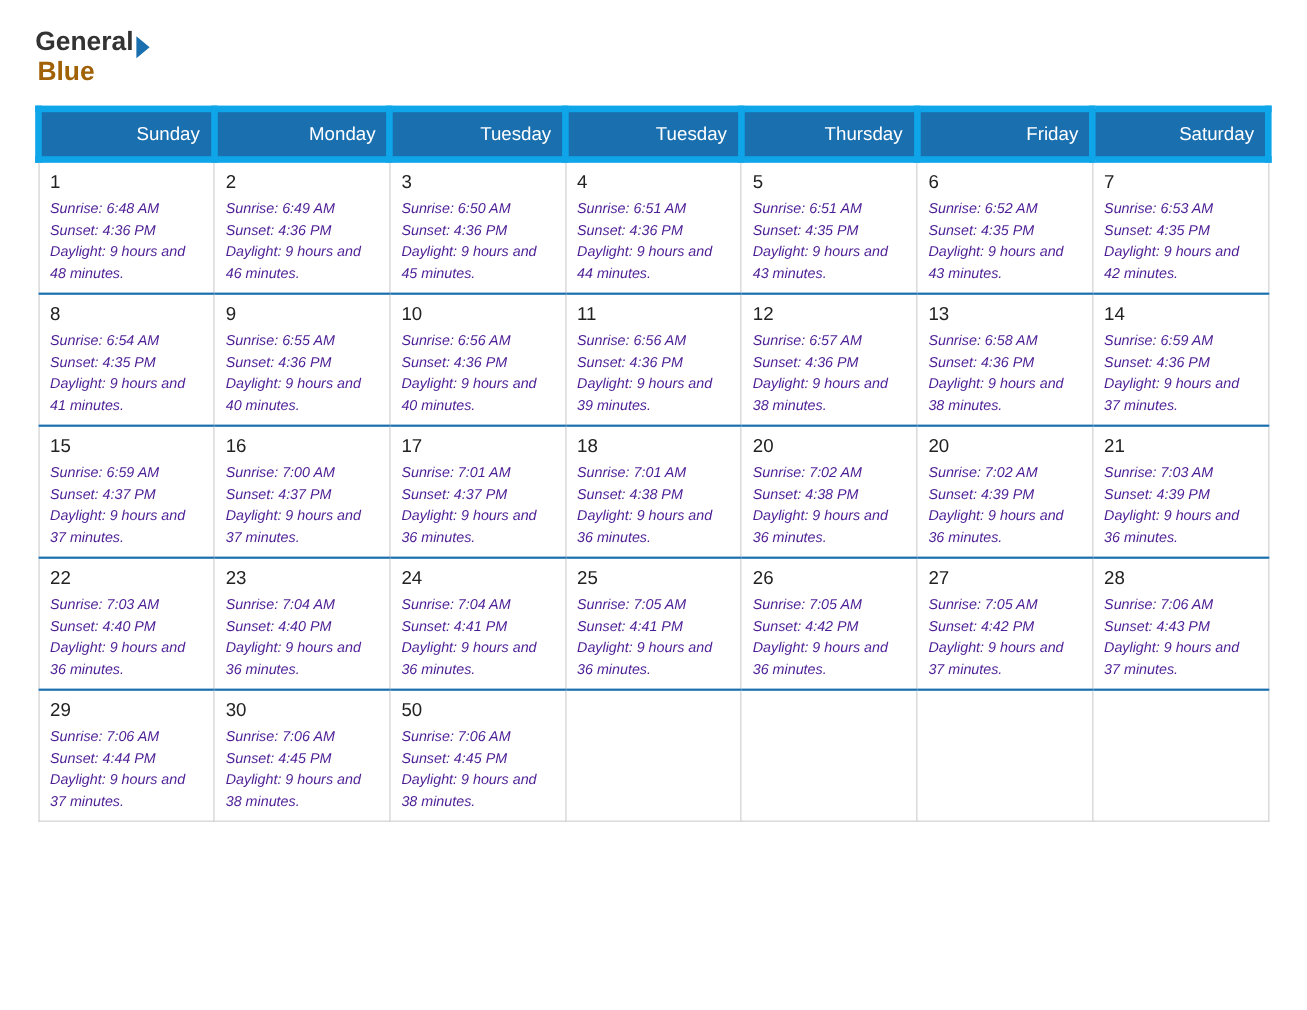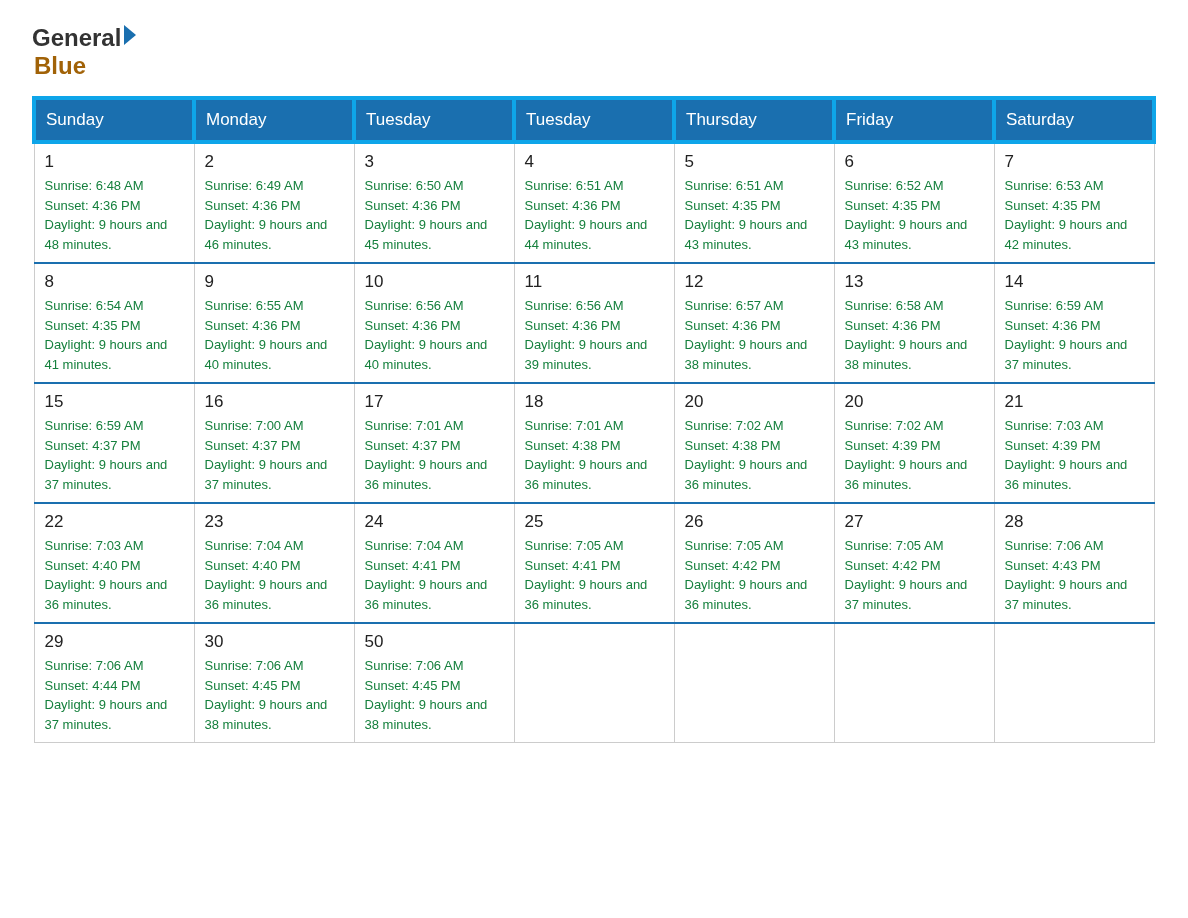--- a/index.html
+++ b/index.html
@@ -34,22 +34,22 @@
       width: 100%;
       border-collapse: collapse;
       table-layout: fixed;
     }
     thead tr th {
       background-color: #1a6faf;
       color: #fff;
       padding: 10px 10px;
       font-size: 17px;
       font-weight: normal;
-      text-align: left;
-      border: 4px solid #0ea5e9;
+      text-align: right;
+      border: 6px solid #0ea5e9;
     }
     tbody tr td {
       vertical-align: top;
       padding: 8px 10px;
       border: 1px solid #ccc;
       border-top: 2px solid #1a6faf;
       font-size: 13px;
       color: #333;
       min-height: 100px;
       background: #fff;
@@ -60,30 +60,31 @@
     .day-number {
       font-size: 17px;
       font-weight: normal;
       color: #222;
       display: block;
       margin-bottom: 4px;
     }
     .day-info {
       font-size: 13px;
       line-height: 1.5;
-      color: #15803d;
+      color: #4c1d95;
+      font-style: italic;
     }
     .logo-wrapper {
       display: flex;
       flex-direction: column;
       align-items: flex-start;
     }
     .logo-row {
       display: flex;
-      align-items: flex-start;
+      align-items: flex-end;
     }
     .triangle-icon {
       display: inline-block;
       width: 0;
       height: 0;
       border-left: 12px solid #1a6faf;
       border-top: 10px solid transparent;
       border-bottom: 10px solid transparent;
       margin-left: 3px;
       position: relative;

